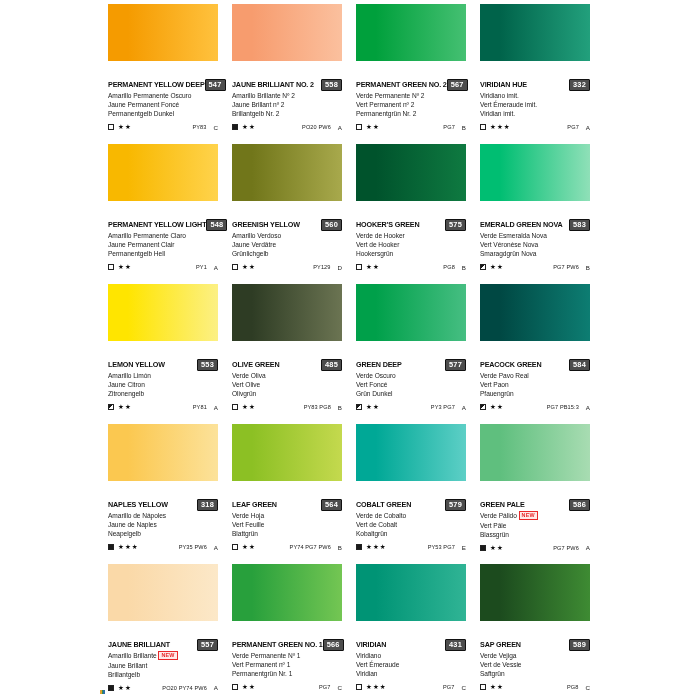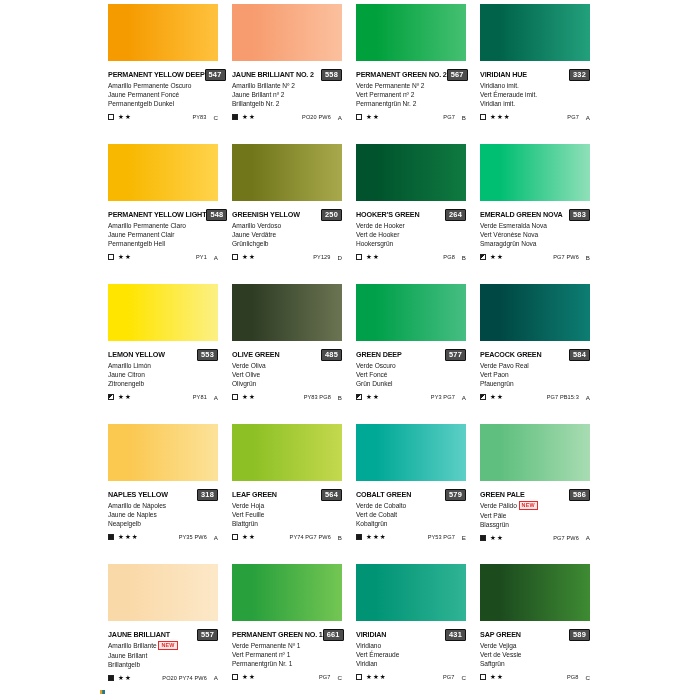--- a/index.html
+++ b/index.html
@@ -32,21 +32,21 @@
   .swatch{
     width:110px;
     height:57px;
     border:0;
     display:block;
   }
   .titlerow{
     display:flex;
     align-items:center;
     justify-content:space-between;
-    margin-top:8px;
+    margin-top:18px;
     height:11px;
   }
   .pname{
     font-size:7.2px;
     font-weight:bold;
     letter-spacing:-0.15px;
     color:#0f0f0f;
     white-space:nowrap;
     line-height:10px;
     text-transform:uppercase;
@@ -221,39 +221,39 @@
           <span class="opacity-box "></span>
           <span class="stars">★★</span>
           <span class="pig">PY1</span>
           <span class="series">A</span>
         </div>
       </div>
       <div class="cell">
         <div class="swatch" style="background: linear-gradient(90deg, rgb(113, 118, 26) 0%, rgb(113, 118, 26) 18%, rgb(168, 169, 76) 100%);"></div>
         <div class="titlerow">
           <span class="pname">GREENISH YELLOW</span>
-          <span class="pcode">250</span>
+          <span class="pcode">560</span>
         </div>
         <div class="alt-wrap">
           <div class="alt"><span>Amarillo Verdoso</span></div>
           <div class="alt"><span>Jaune Verdâtre</span></div>
           <div class="alt"><span>Grünlichgelb</span></div>
         </div>
         <div class="metarow">
           <span class="opacity-box "></span>
           <span class="stars">★★</span>
           <span class="pig">PY129</span>
           <span class="series">D</span>
         </div>
       </div>
       <div class="cell">
         <div class="swatch" style="background: linear-gradient(90deg, rgb(0, 83, 44) 0%, rgb(0, 83, 44) 18%, rgb(15, 122, 65) 100%);"></div>
         <div class="titlerow">
           <span class="pname">HOOKER'S GREEN</span>
-          <span class="pcode">264</span>
+          <span class="pcode">575</span>
         </div>
         <div class="alt-wrap">
           <div class="alt"><span>Verde de Hooker</span></div>
           <div class="alt"><span>Vert de Hooker</span></div>
           <div class="alt"><span>Hookersgrün</span></div>
         </div>
         <div class="metarow">
           <span class="opacity-box "></span>
           <span class="stars">★★</span>
           <span class="pig">PG8</span>
@@ -437,21 +437,21 @@
           <span class="opacity-box full"></span>
           <span class="stars">★★</span>
           <span class="pig">PO20 PY74 PW6</span>
           <span class="series">A</span>
         </div>
       </div>
       <div class="cell">
         <div class="swatch" style="background: linear-gradient(90deg, rgb(40, 160, 60) 0%, rgb(40, 160, 60) 18%, rgb(116, 198, 83) 100%);"></div>
         <div class="titlerow">
           <span class="pname">PERMANENT GREEN NO. 1</span>
-          <span class="pcode">661</span>
+          <span class="pcode">566</span>
         </div>
         <div class="alt-wrap">
           <div class="alt"><span>Verde Permanente Nº 1</span></div>
           <div class="alt"><span>Vert Permanent nº 1</span></div>
           <div class="alt"><span>Permanentgrün Nr. 1</span></div>
         </div>
         <div class="metarow">
           <span class="opacity-box "></span>
           <span class="stars">★★</span>
           <span class="pig">PG7</span>

